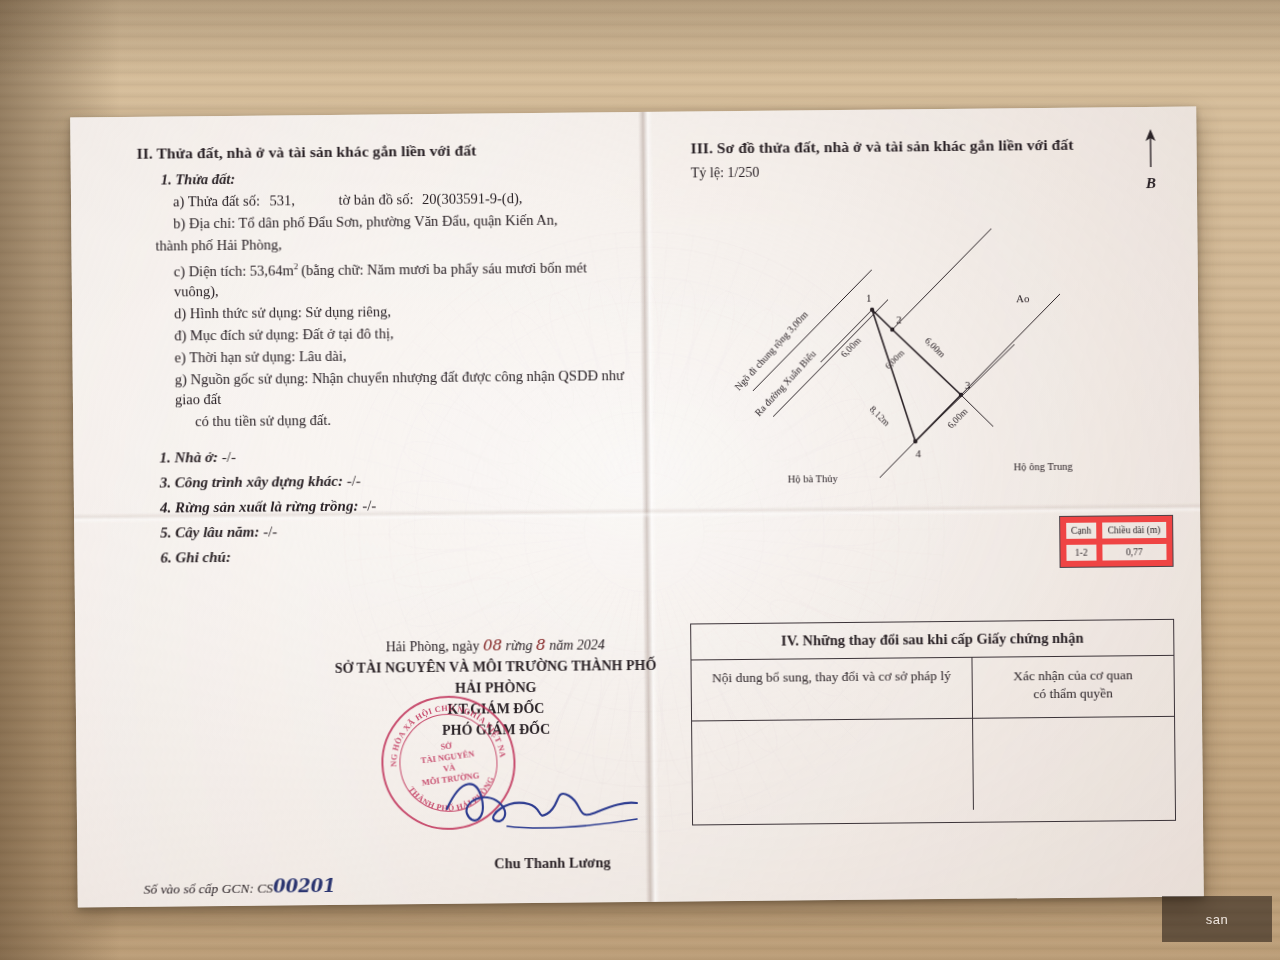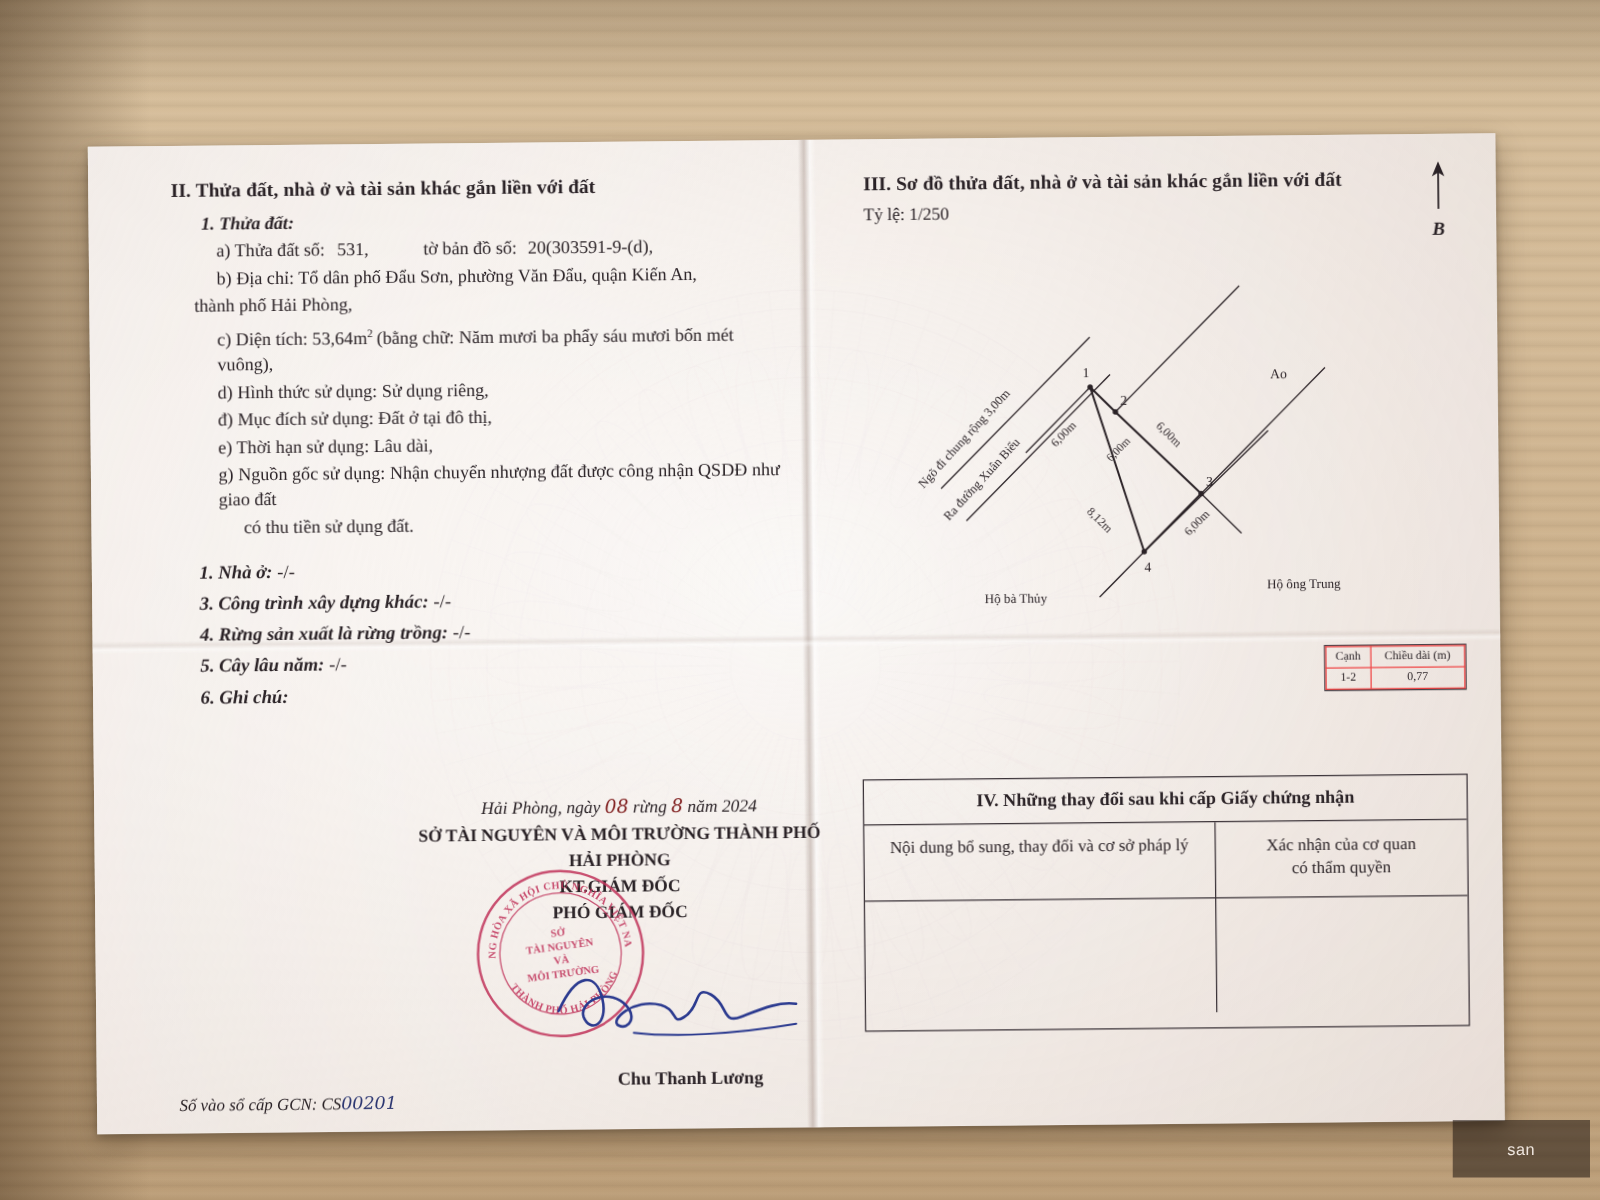--- a/index.html
+++ b/index.html
@@ -92,38 +92,38 @@
   .stamp-arc{
     position:absolute;width:130px;height:130px;left:0;top:0;
   }
   .stamp-arc text{fill:#bf2f57;font-size:8.2px;font-family:"Liberation Serif",serif;font-weight:bold;letter-spacing:0.4px;}
   .signature-ink{
     position:absolute;left:360px;top:655px;width:210px;height:70px;pointer-events:none;
   }
   .signer{position:absolute;left:360px;top:742px;width:230px;text-align:center;font-weight:bold;font-size:14.5px;}
 
   .gcn{position:absolute;left:66px;top:760px;font-size:13.5px;font-style:italic;}
-  .gcn .num{font-family:"DejaVu Serif",serif;font-style:italic;color:#2b3570;font-size:14px;}
+  .gcn .num{font-family:"DejaVu Serif",serif;font-style:italic;color:#2b3570;font-size:18px;font-weight:bold;}
 
   
   .sec3{position:absolute;left:620px;top:28px;width:480px;}
   .sec3 .scale{margin-top:8px;font-size:14px;}
   .north{position:absolute;left:1065px;top:22px;width:30px;height:60px;text-align:center;}
   .north .letter{font-size:15px;font-weight:bold;font-style:italic;margin-top:2px;}
 
   .map{position:absolute;left:620px;top:110px;width:480px;height:340px;}
   .map svg{width:100%;height:100%;}
   .map text{font-family:"Liberation Serif",serif;}
 
   .edge-table{
     position:absolute;left:985px;top:408px;width:112px;
     border:1px solid #4a4248;font-size:9.5px;
   }
   .edge-table table{border-collapse:collapse;width:100%;}
-  .edge-table td,.edge-table th{border:1px solid #ef4444;padding:3px 4px;font-weight:normal;text-align:center;}
+  .edge-table td,.edge-table th{border:6px solid #ef4444;padding:3px 4px;font-weight:normal;text-align:center;}
   .edge-table th{font-size:9.5px;}
 
   .sec4{
     position:absolute;left:615px;top:512px;width:482px;height:200px;
     border:1px solid #3b3338;
   }
   .sec4 .hd{
     text-align:center;font-weight:bold;font-size:14.5px;padding:9px 4px;
     border-bottom:1px solid #3b3338;
   }
@@ -328,21 +328,21 @@
         </div>
         <div>
           <span>6. Ghi chú:</span>
           <span class="val"></span>
         </div>
       </div>
     </div>
 
     <div class="signblock">
       <div>
-        <span style="font-style:italic">Hải Phòng, ngày</span>
+        <span style="">Hải Phòng, ngày</span>
         <span class="hand">08</span>
         <span style="font-style:italic">rừng</span>
         <span class="hand">8</span>
         <span style="font-style:italic">năm 2024</span>
       </div>
       <div class="sig-strong">SỞ TÀI NGUYÊN VÀ MÔI TRƯỜNG THÀNH PHỐ HẢI PHÒNG</div>
       <div class="sig-strong">KT.GIÁM ĐỐC</div>
       <div class="sig-strong">PHÓ GIÁM ĐỐC</div>
     </div>
 

